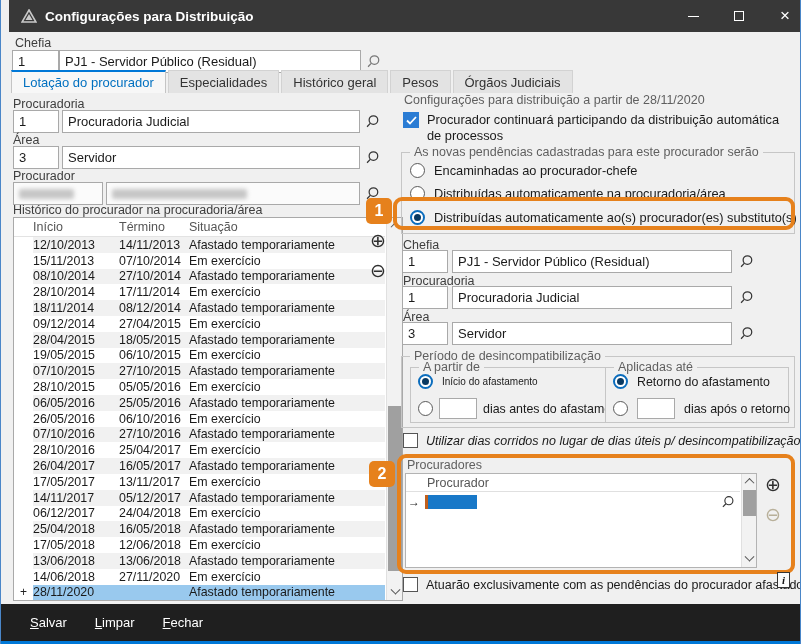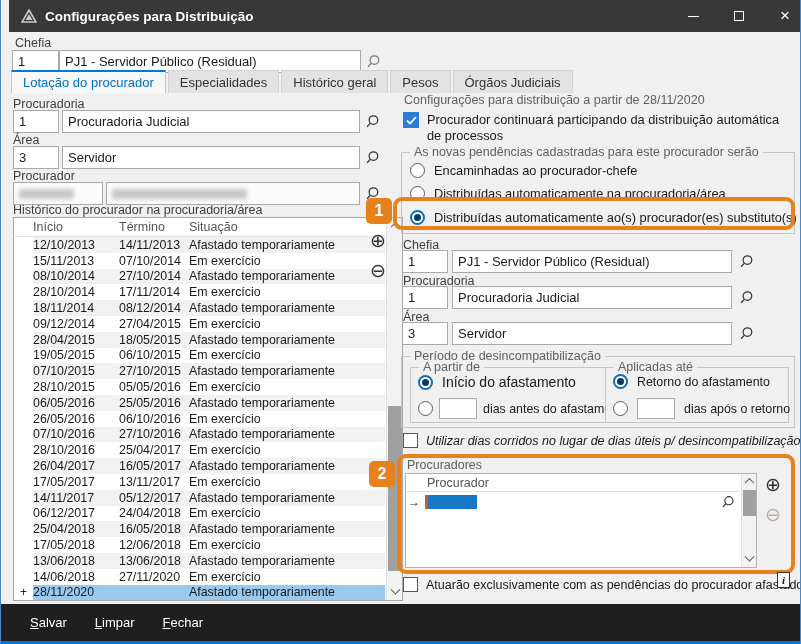--- a/index.html
+++ b/index.html
@@ -430,21 +430,21 @@
       </svg>
   </span>
 
   <div class="grp" style="left:400px; top:356px; width:394px; height:72px;">
     <span class="cap">Período de desincompatibilização</span>
 
     <div class="grp" style="left:8px; top:10px; width:220px; height:56px; background:#f0f0f0;">
       <span class="cap">A partir de</span>
       <div class="optrow" style="left:7px; top:6px;">
         <span class="radio checked"></span>
-        <span style="font-size:14px;">Início do afastamento</span>
+        <span style="font-size:10px;">Início do afastamento</span>
       </div>
       <div class="optrow" style="left:7px; top:30px; gap:6px;">
         <span class="radio"></span>
         <span class="smallbox"></span>
         <span style="font-size:12.4px;">dias antes do afastamento</span>
       </div>
     </div>
 
     <div class="grp" style="left:203px; top:10px; width:184px; height:56px; background:#f0f0f0;">
       <span class="cap">Aplicadas até</span>

